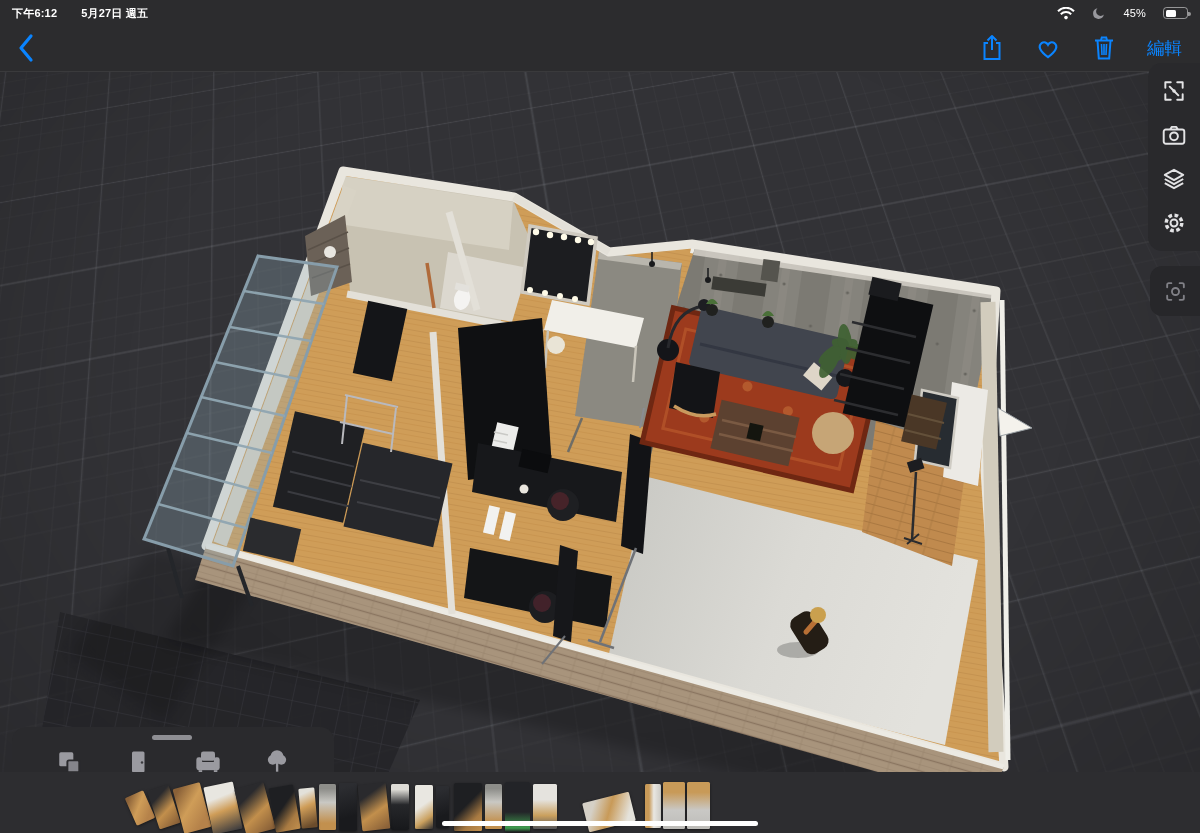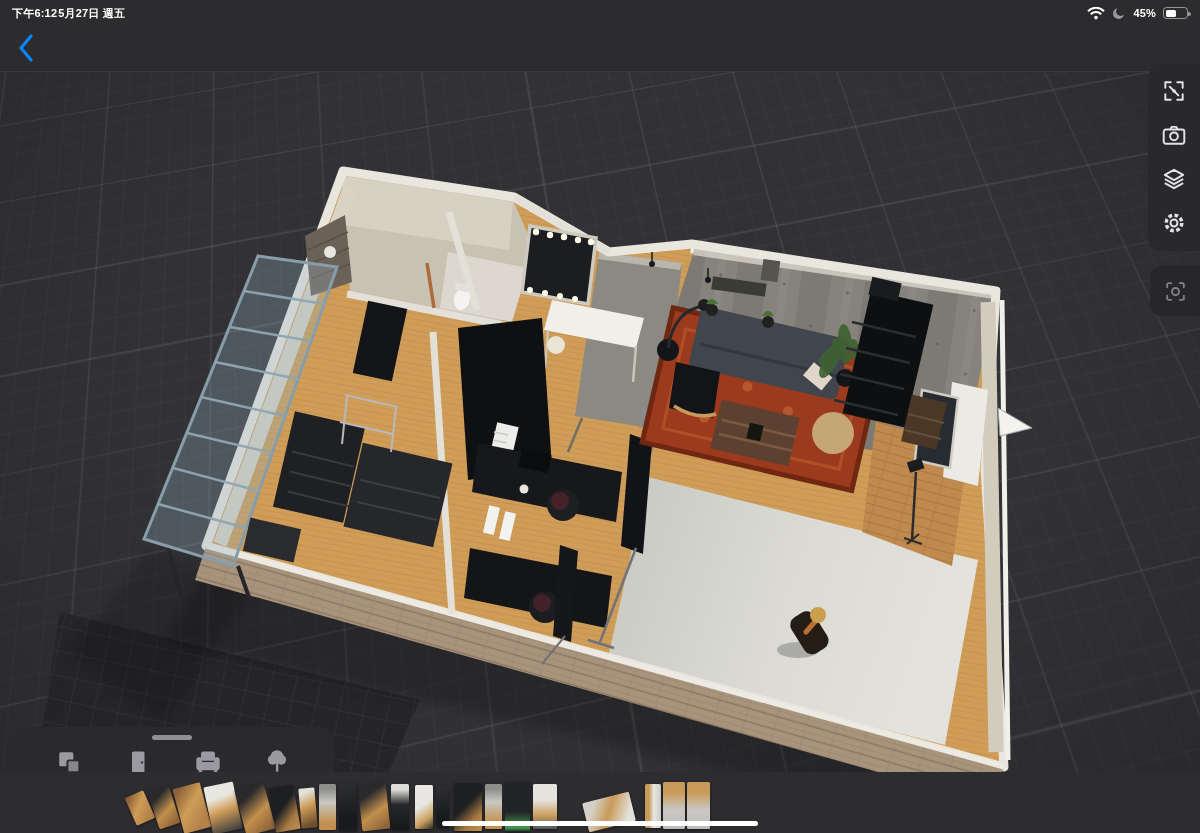--- a/index.html
+++ b/index.html
@@ -16,22 +16,22 @@
       repeating-linear-gradient(0deg, rgba(220,225,235,.028) 0 1px, transparent 1px 22px),
       repeating-linear-gradient(90deg, rgba(220,225,235,.028) 0 1px, transparent 1px 22px);
     transform:perspective(1500px) rotateX(38deg) rotateZ(-14deg);transform-origin:50% 35%;}
   .vignette{position:absolute;inset:0;background:radial-gradient(ellipse at 50% 45%, transparent 55%, rgba(0,0,0,.18) 100%);}
   .plan-svg{position:absolute;left:0;top:0;}
   
   .topbar{position:absolute;left:0;top:0;right:0;height:72px;background:#2c2c2e;
     border-bottom:1px solid rgba(255,255,255,.07);z-index:20;}
   .statusrow{position:absolute;left:0;top:0;right:0;height:24px;display:flex;align-items:center;
     padding:2px 12px 0 12px;font-size:11px;font-weight:600;letter-spacing:.2px;}
-  .statusrow .date{margin-left:1px;}
-  .status-right{margin-left:auto;display:flex;align-items:center;gap:7px;font-weight:700;}
+  .statusrow .date{margin-left:24px;}
+  .status-right{margin-left:auto;display:flex;align-items:center;gap:17px;font-weight:400;}
   .batt{position:relative;width:25px;height:12px;border:1px solid rgba(255,255,255,.5);border-radius:3.5px;}
   .batt .lvl{position:absolute;left:1.5px;top:1.5px;bottom:1.5px;width:45%;background:#fff;border-radius:1.5px;}
   .batt .nub{position:absolute;right:-3.5px;top:3.5px;width:2.2px;height:4.5px;background:rgba(255,255,255,.5);border-radius:0 2px 2px 0;}
   .navrow{position:absolute;left:0;top:24px;right:0;height:48px;display:flex;align-items:center;}
   .back-btn{margin-left:18px;width:34px;height:40px;display:flex;align-items:center;cursor:pointer;}
   .nav-center{position:absolute;left:0;right:0;top:2px;text-align:center;pointer-events:none;}
   .nav-title{font-size:17px;font-weight:600;line-height:20px;}
   .nav-sub{font-size:12px;color:#cfcfd2;line-height:15px;}
   .nav-right{margin-left:auto;display:flex;align-items:center;gap:30px;padding-right:18px;}
   .nav-ic{width:26px;height:28px;display:flex;align-items:center;justify-content:center;cursor:pointer;}
@@ -356,20 +356,45 @@
       </span>
     </div>
     <div class="navrow">
       <div class="back-btn">
         <svg width="16" height="30" viewBox="0 0 16 30">
             <polyline points="13,3 3,15 13,27" fill="none" stroke="#0a84ff" stroke-width="3.2" stroke-linecap="round" stroke-linejoin="round"></polyline>
           </svg>
       </div>
       <div class="nav-center">
       </div>
+      <div class="nav-right">
+        <div class="nav-ic">
+          <svg width="24" height="28" viewBox="0 0 24 28">
+            <path d="M8 9 H4.5 V25 H19.5 V9 H16" fill="none" stroke="#0a84ff" stroke-width="2"></path>
+            <line x1="12" y1="2.5" x2="12" y2="16" stroke="#0a84ff" stroke-width="2"></line>
+            <polyline points="7.5,6.5 12,2 16.5,6.5" fill="none" stroke="#0a84ff" stroke-width="2" stroke-linejoin="round"></polyline>
+          </svg>
+        </div>
+        <div class="nav-ic">
+          <svg width="26" height="24" viewBox="0 0 24 22">
+            <path d="M12 19.5 C4.5 14 2.5 9.5 6 6.6 C8.6 4.6 11 6.3 12 8 C13 6.3 15.4 4.6 18 6.6 C21.5 9.5 19.5 14 12 19.5 Z" fill="none" stroke="#0a84ff" stroke-width="2"></path>
+          </svg>
+        </div>
+        <div class="nav-ic">
+          <svg width="22" height="26" viewBox="0 0 22 26">
+            <line x1="2" y1="5.5" x2="20" y2="5.5" stroke="#0a84ff" stroke-width="2"></line>
+            <path d="M8 5 L8.8 2.5 H13.2 L14 5" fill="none" stroke="#0a84ff" stroke-width="2"></path>
+            <path d="M4.5 5.5 L5.8 23.5 H16.2 L17.5 5.5" fill="none" stroke="#0a84ff" stroke-width="2"></path>
+            <line x1="8.5" y1="9" x2="9" y2="20" stroke="#0a84ff" stroke-width="1.6"></line>
+            <line x1="11" y1="9" x2="11" y2="20" stroke="#0a84ff" stroke-width="1.6"></line>
+            <line x1="13.5" y1="9" x2="13" y2="20" stroke="#0a84ff" stroke-width="1.6"></line>
+          </svg>
+        </div>
+        <div class="edit-btn">編輯</div>
+      </div>
     </div>
   </div>
 
   <div class="side-toolbar">
     <div class="tool-panel">
       <div class="tool-btn">
         <svg width="26" height="26" viewBox="0 0 24 24" fill="none" stroke-width="1.8" stroke-linecap="round" stroke-linejoin="round">
           <polyline points="4,9 4,4 9,4"></polyline>
             <polyline points="15,4 20,4 20,9"></polyline>
           <polyline points="20,15 20,20 15,20"></polyline>

